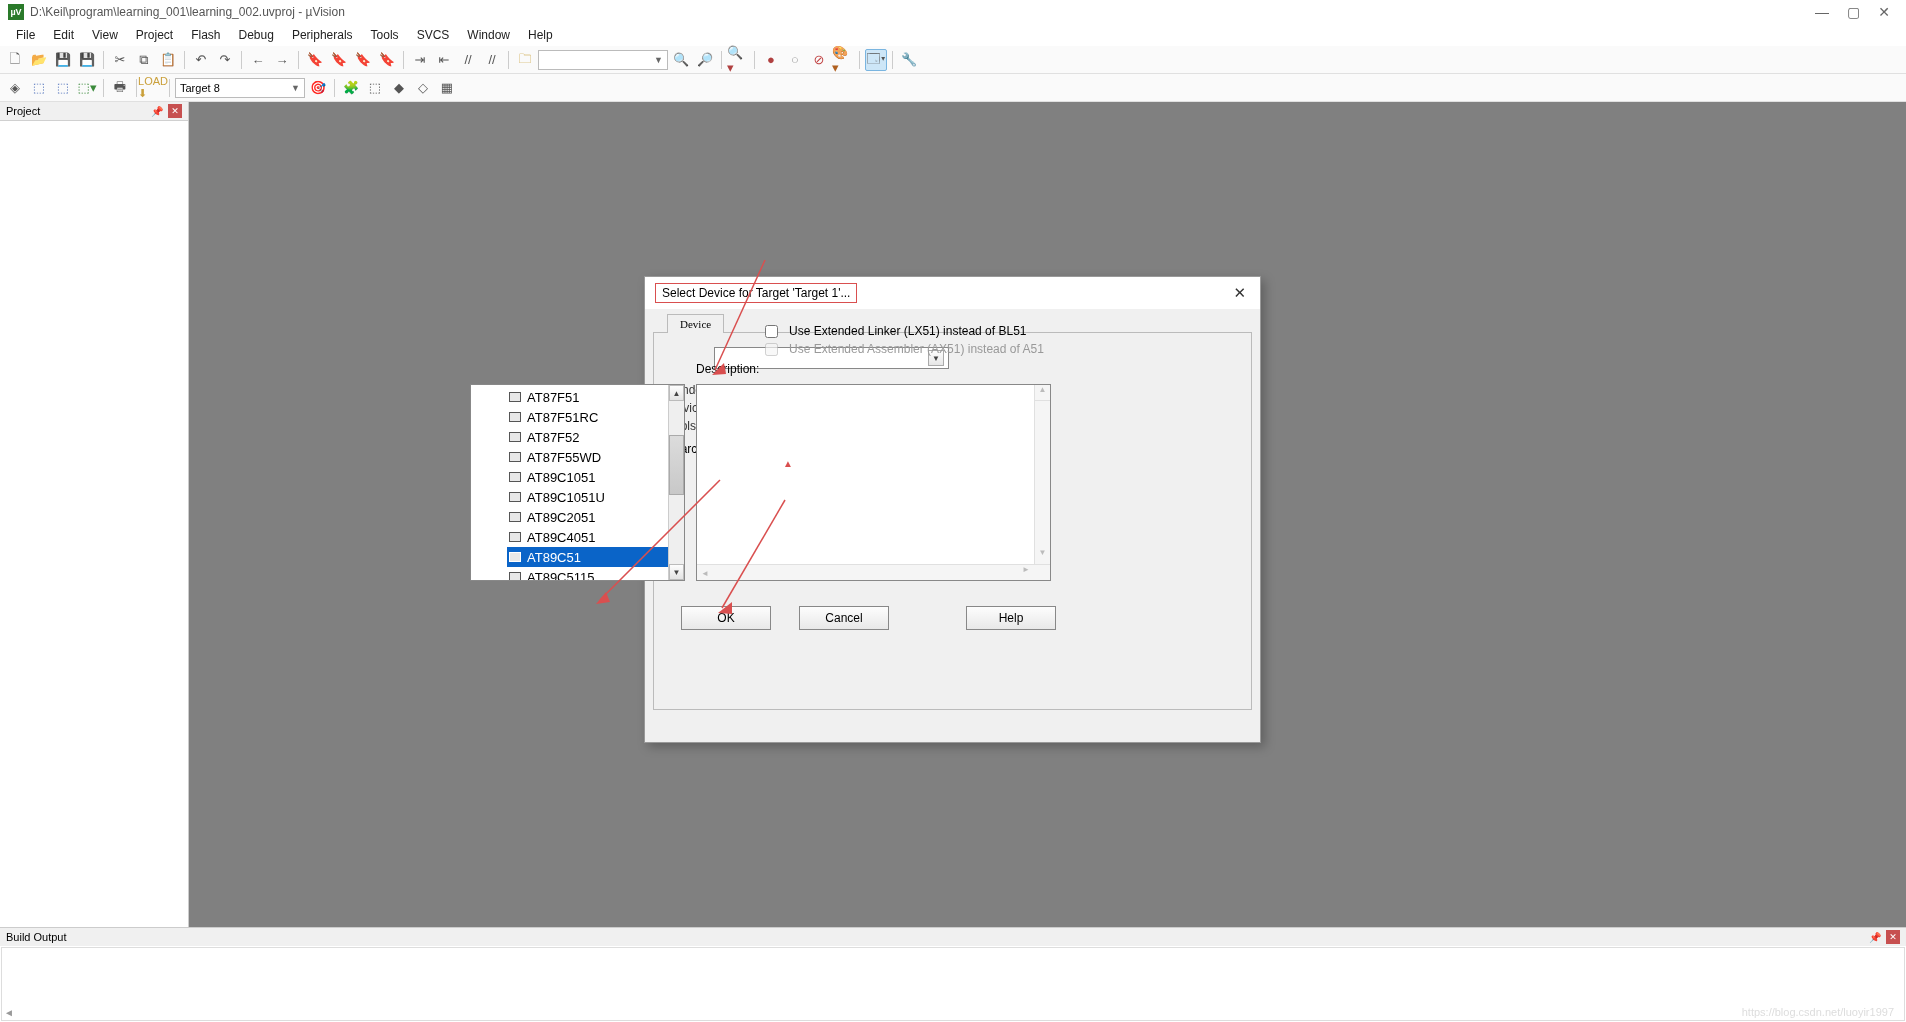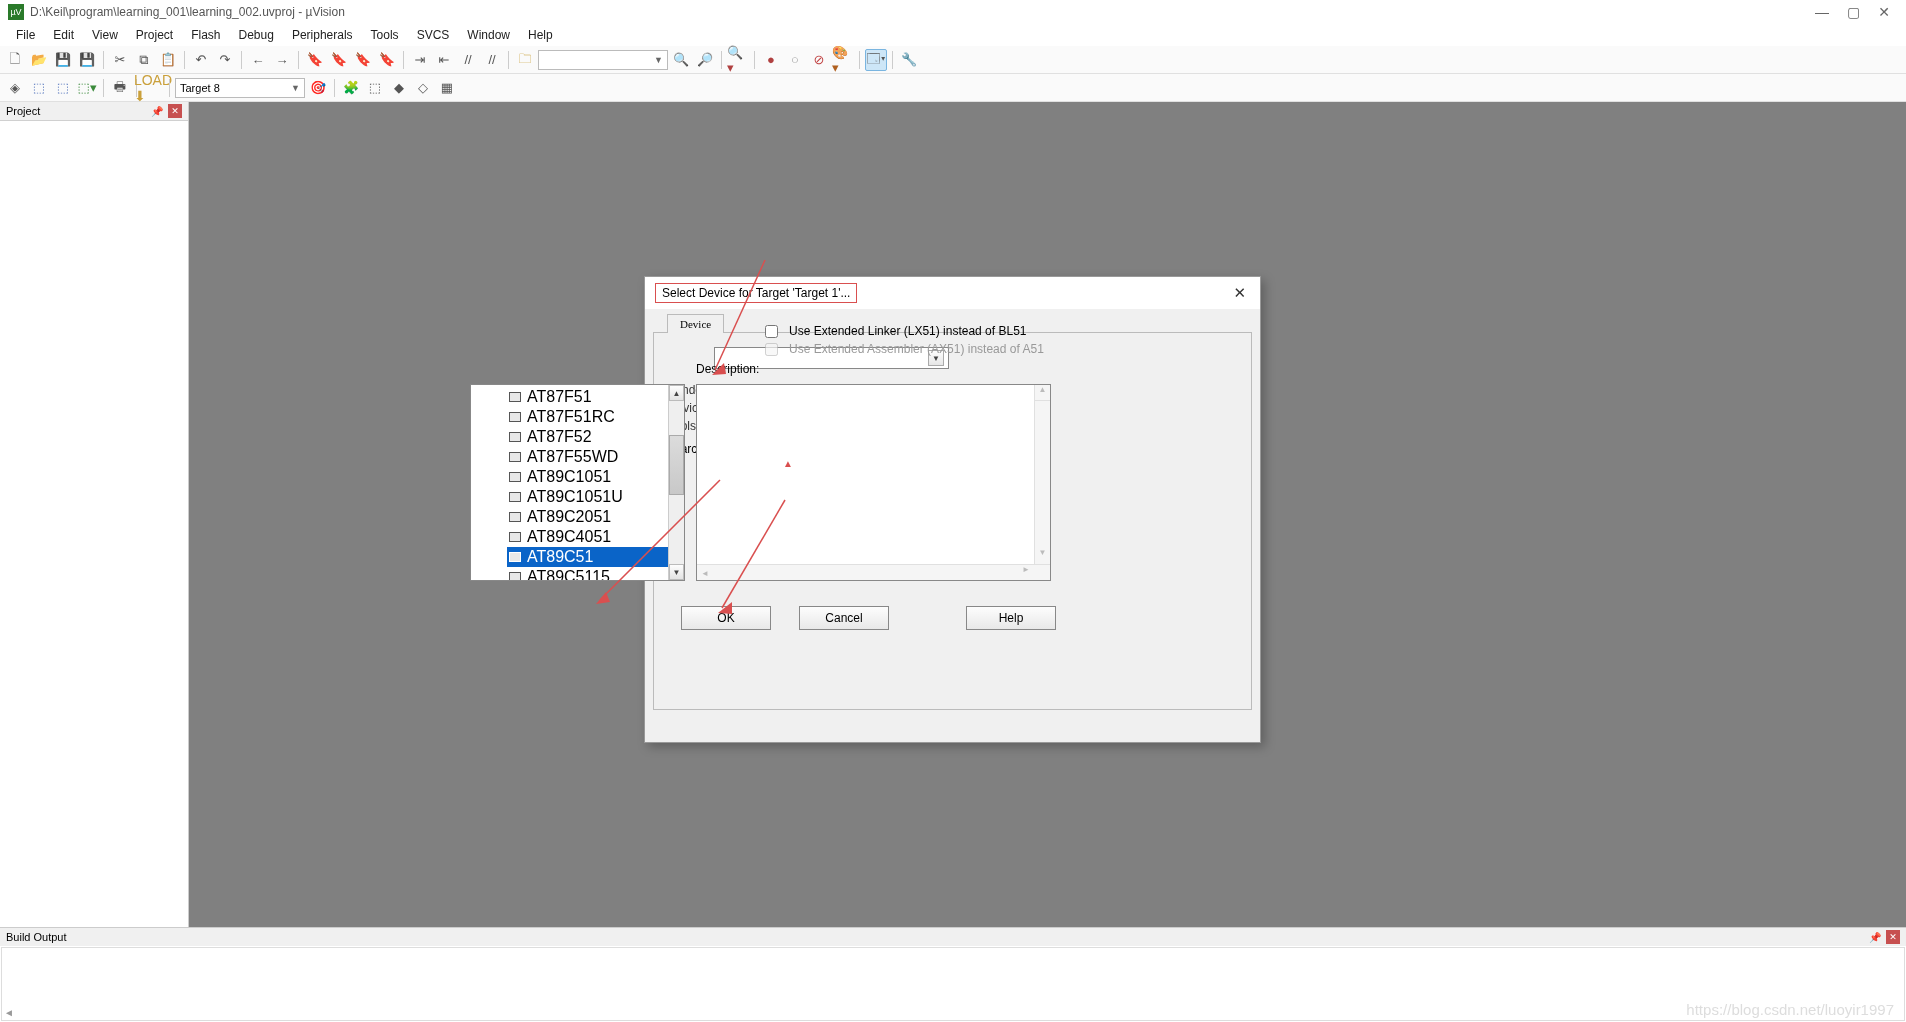--- a/index.html
+++ b/index.html
@@ -1,19 +1,19 @@
 <!DOCTYPE html>
 <html><head>
 <meta charset="utf-8">
 <style>
 * { box-sizing: border-box; margin: 0; padding: 0; }
 body { font-family: "Segoe UI", Tahoma, sans-serif; font-size: 12px; background: #fff; color: #000; width: 1906px; height: 1022px; overflow: hidden; position: relative; }
 
 .title-bar { display: flex; align-items: center; padding: 4px 8px; background: #fff; height: 24px; }
-.title-bar .app-icon { width: 16px; height: 16px; background: #2a7a2a; margin-right: 6px; display: inline-flex; align-items: center; justify-content: center; color: #fff; font-size: 9px; font-weight: normal; }
+.title-bar .app-icon { width: 16px; height: 16px; background: #2a7a2a; margin-right: 6px; display: inline-flex; align-items: center; justify-content: center; color: #fff; font-size: 9px; font-weight: bold; }
 .title-bar .title-text { flex: 1; color: #555; font-size: 12px; }
 .title-bar .win-controls { display: flex; gap: 18px; padding-right: 8px; }
 .title-bar .win-controls span { color: #666; cursor: pointer; font-size: 14px; }
 
 .menu-bar { display: flex; align-items: center; padding: 2px 8px; background: #fff; height: 22px; gap: 2px; }
 .menu-bar .menu { padding: 2px 8px; cursor: pointer; font-size: 12px; color: #222; }
 
 .toolbar { display: flex; align-items: center; padding: 2px 4px; background: #fafafa; border-bottom: 1px solid #e0e0e0; height: 28px; gap: 2px; }
 .tb-btn { width: 22px; height: 22px; display: inline-flex; align-items: center; justify-content: center; cursor: pointer; border-radius: 2px; color: #555; font-size: 13px; }
 .tb-sep { width: 1px; height: 18px; background: #ccc; margin: 0 3px; }
@@ -62,21 +62,21 @@
 
 .right-checks { position: absolute; left: 765px; top: 324px; font-size: 12px; }
 .chk-row { display: flex; align-items: center; gap: 11px; margin-bottom: 4px; }
 .chk-row input { width: 13px; height: 13px; }
 .chk-row.disabled { color: #999; }
 
 .desc-label { position: absolute; left: 696px; top: 362px; font-size: 12px; }
 
 .tree-box { position: absolute; left: 470px; top: 384px; width: 215px; height: 197px; background: #fff; border: 1px solid #888; display: flex; }
 .tree-list { flex: 1; overflow: hidden; padding-left: 36px; padding-top: 2px; }
-.tree-item { display: flex; align-items: center; gap: 6px; height: 20px; font-size: 16px; cursor: pointer; padding-left: 2px; }
+.tree-item { display: flex; align-items: center; gap: 6px; height: 20px; font-size: 13px; cursor: pointer; padding-left: 2px; }
 .tree-item .chip { width: 12px; height: 10px; border: 1px solid #555; background: #e8e8e8; display: inline-block; position: relative; }
 .tree-item.selected { background: #0a64c8; color: #fff; }
 .tree-item.selected .chip { border-color: #fff; }
 .tree-sb { width: 16px; background: #f0f0f0; border-left: 1px solid #ccc; display: flex; flex-direction: column; }
 .tree-sb .sb-btn { height: 16px; background: linear-gradient(#fdfdfd,#e3e3e3); border: 1px solid #bbb; display: flex; align-items: center; justify-content: center; font-size: 8px; color: #444; cursor: pointer; }
 .tree-sb .sb-track { flex: 1; background: #efefef; }
 .tree-sb .sb-thumb { height: 60px; background: linear-gradient(#dcdcdc,#c8c8c8); border: 1px solid #aaa; margin-top: 34px; }
 
 .desc-box { position: absolute; left: 696px; top: 384px; width: 355px; height: 197px; background: #fff; border: 1px solid #888; padding: 4px 6px; font-size: 12px; line-height: 1.3; }
 .desc-box .desc-text { border: 1px solid #d94f4f; padding: 2px 4px; width: 339px; font-size: 11px; }
@@ -86,21 +86,21 @@
 .desc-sb-v .dn { position: absolute; bottom: 0; width: 100%; }
 .desc-sb-h { position: absolute; left: 0; bottom: 0; right: 0; height: 16px; background: #f5f5f5; border-top: 1px solid #e0e0e0; }
 .desc-sb-h .lt, .desc-sb-h .rt { width: 16px; display: inline-block; font-size: 8px; color: #bbb; text-align: center; }
 .desc-sb-h .rt { float: right; margin-right: 16px; }
 
 .annot-tri { position: absolute; left: 783px; top: 458px; color: #d94f4f; font-size: 10px; }
 .btn { width: 90px; height: 24px; background: linear-gradient(#fdfdfd,#e8e8e8); border: 1px solid #888; font-size: 12px; cursor: pointer; }
 
 
 .arrow { position: absolute; pointer-events: none; }
-.watermark { position: absolute; right: 12px; bottom: 4px; color: #ddd; font-size: 15px; }
+.watermark { position: absolute; right: 12px; bottom: 4px; color: #ddd; font-size: 11px; }
 </style>
 </head>
 <body>
 
 <div class="title-bar">
   <span class="app-icon">µV</span>
   <span class="title-text">D:\Keil\program\learning_001\learning_002.uvproj - µVision</span>
   <div class="win-controls">
     <span>—</span>
     <span>▢</span>
@@ -169,21 +169,21 @@
 </div>
 
 <div class="toolbar">
   <span class="tb-btn">◈</span>
   <span class="tb-btn" style="color:#5a7abf">⬚</span>
   <span class="tb-btn" style="color:#5a7abf">⬚</span>
   <span class="tb-btn" style="color:#3b8a3b">⬚▾</span>
   <span class="tb-sep"></span>
   <span class="tb-btn">🖶</span>
   <span class="tb-sep"></span>
-  <span class="tb-btn" style="color:#caa03b;font-size:14px">LOAD<br>⬇</span>
+  <span class="tb-btn" style="color:#caa03b;font-size:11px">LOAD<br>⬇</span>
   <span class="tb-sep"></span>
   <span class="tb-combo small">
       <span>Target 8</span>
       <span class="dd">▼</span>
     </span>
   <span class="tb-btn">🎯</span>
   <span class="tb-sep"></span>
   <span class="tb-btn" style="color:#3a7a3a">🧩</span>
   <span class="tb-btn">⬚</span>
   <span class="tb-btn">◆</span>

